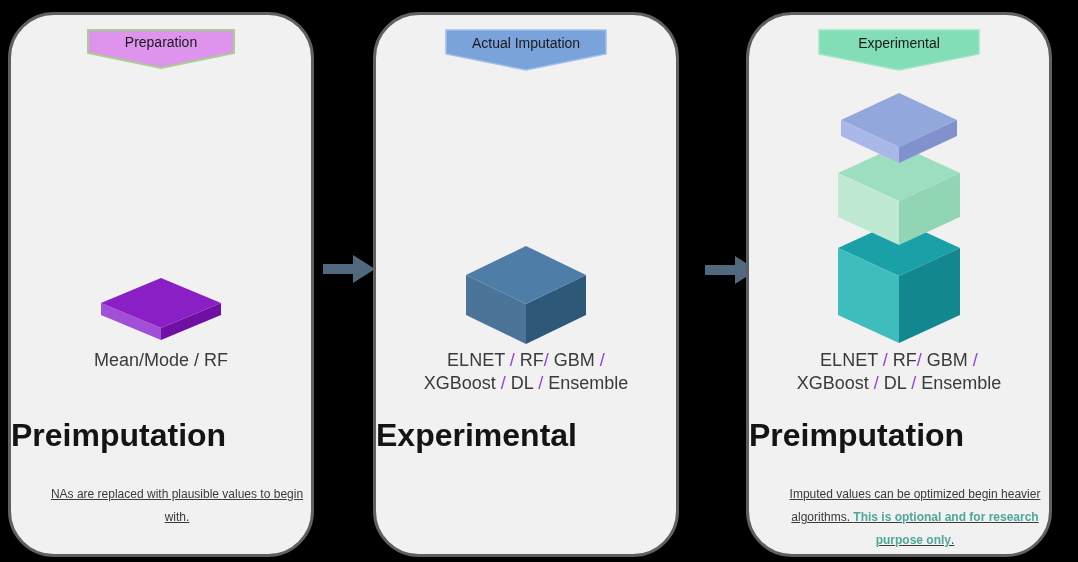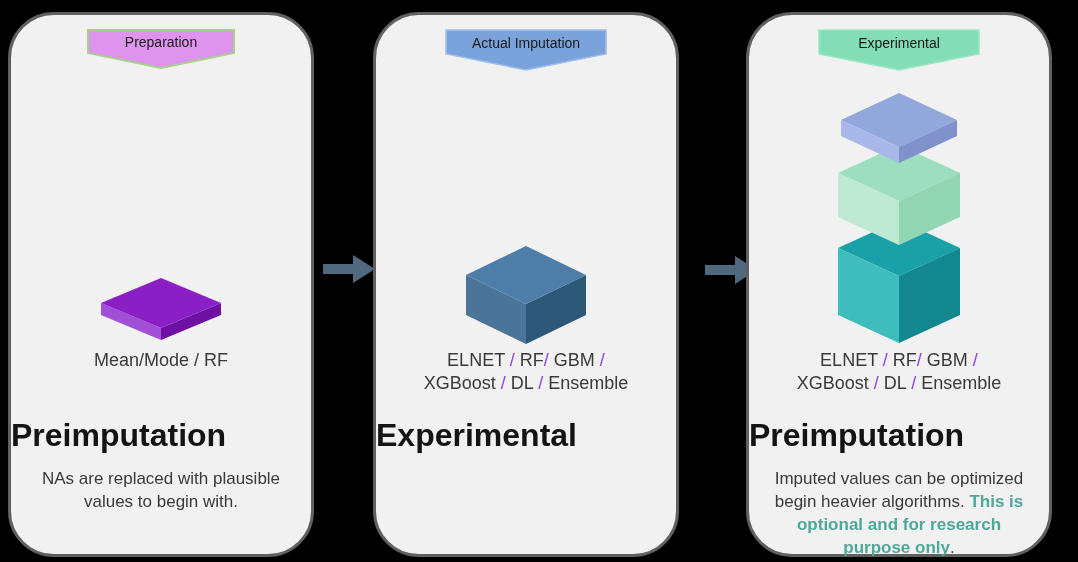--- a/index.html
+++ b/index.html
@@ -31,23 +31,24 @@
     text-align:center;font-size:18px;line-height:23px;
     color:var(--color-body_text,#3A3A3A);
   }
   .heading{
     position:absolute;top:402px;left:0;width:100%;margin:0;
     text-align:left;font-size:32px;font-weight:700;
     color:var(--color-heading_text,#141414);
   }
   .desc{
     position:absolute;top:452px;left:50%;transform:translateX(-50%);
-    width:272px;margin:0;text-align:center;
-    font-size:17px;line-height:23px;
+    width:272px;margin:16px;text-align:center;
+    font-size:12px;line-height:23px;
     color:var(--color-body_text,#3A3A3A);
+    text-decoration:underline;
   }
   .slash{color:var(--color-slash,#9240EA);}
   .em{color:var(--color-emphasis,#4FA79A);font-weight:700;}
   .arrow{position:absolute;line-height:0;}
   .arrow-1{left:323px;top:253px;}
   .arrow-2{left:705px;top:254px;}
 </style>
 </head>
 <body>
 

